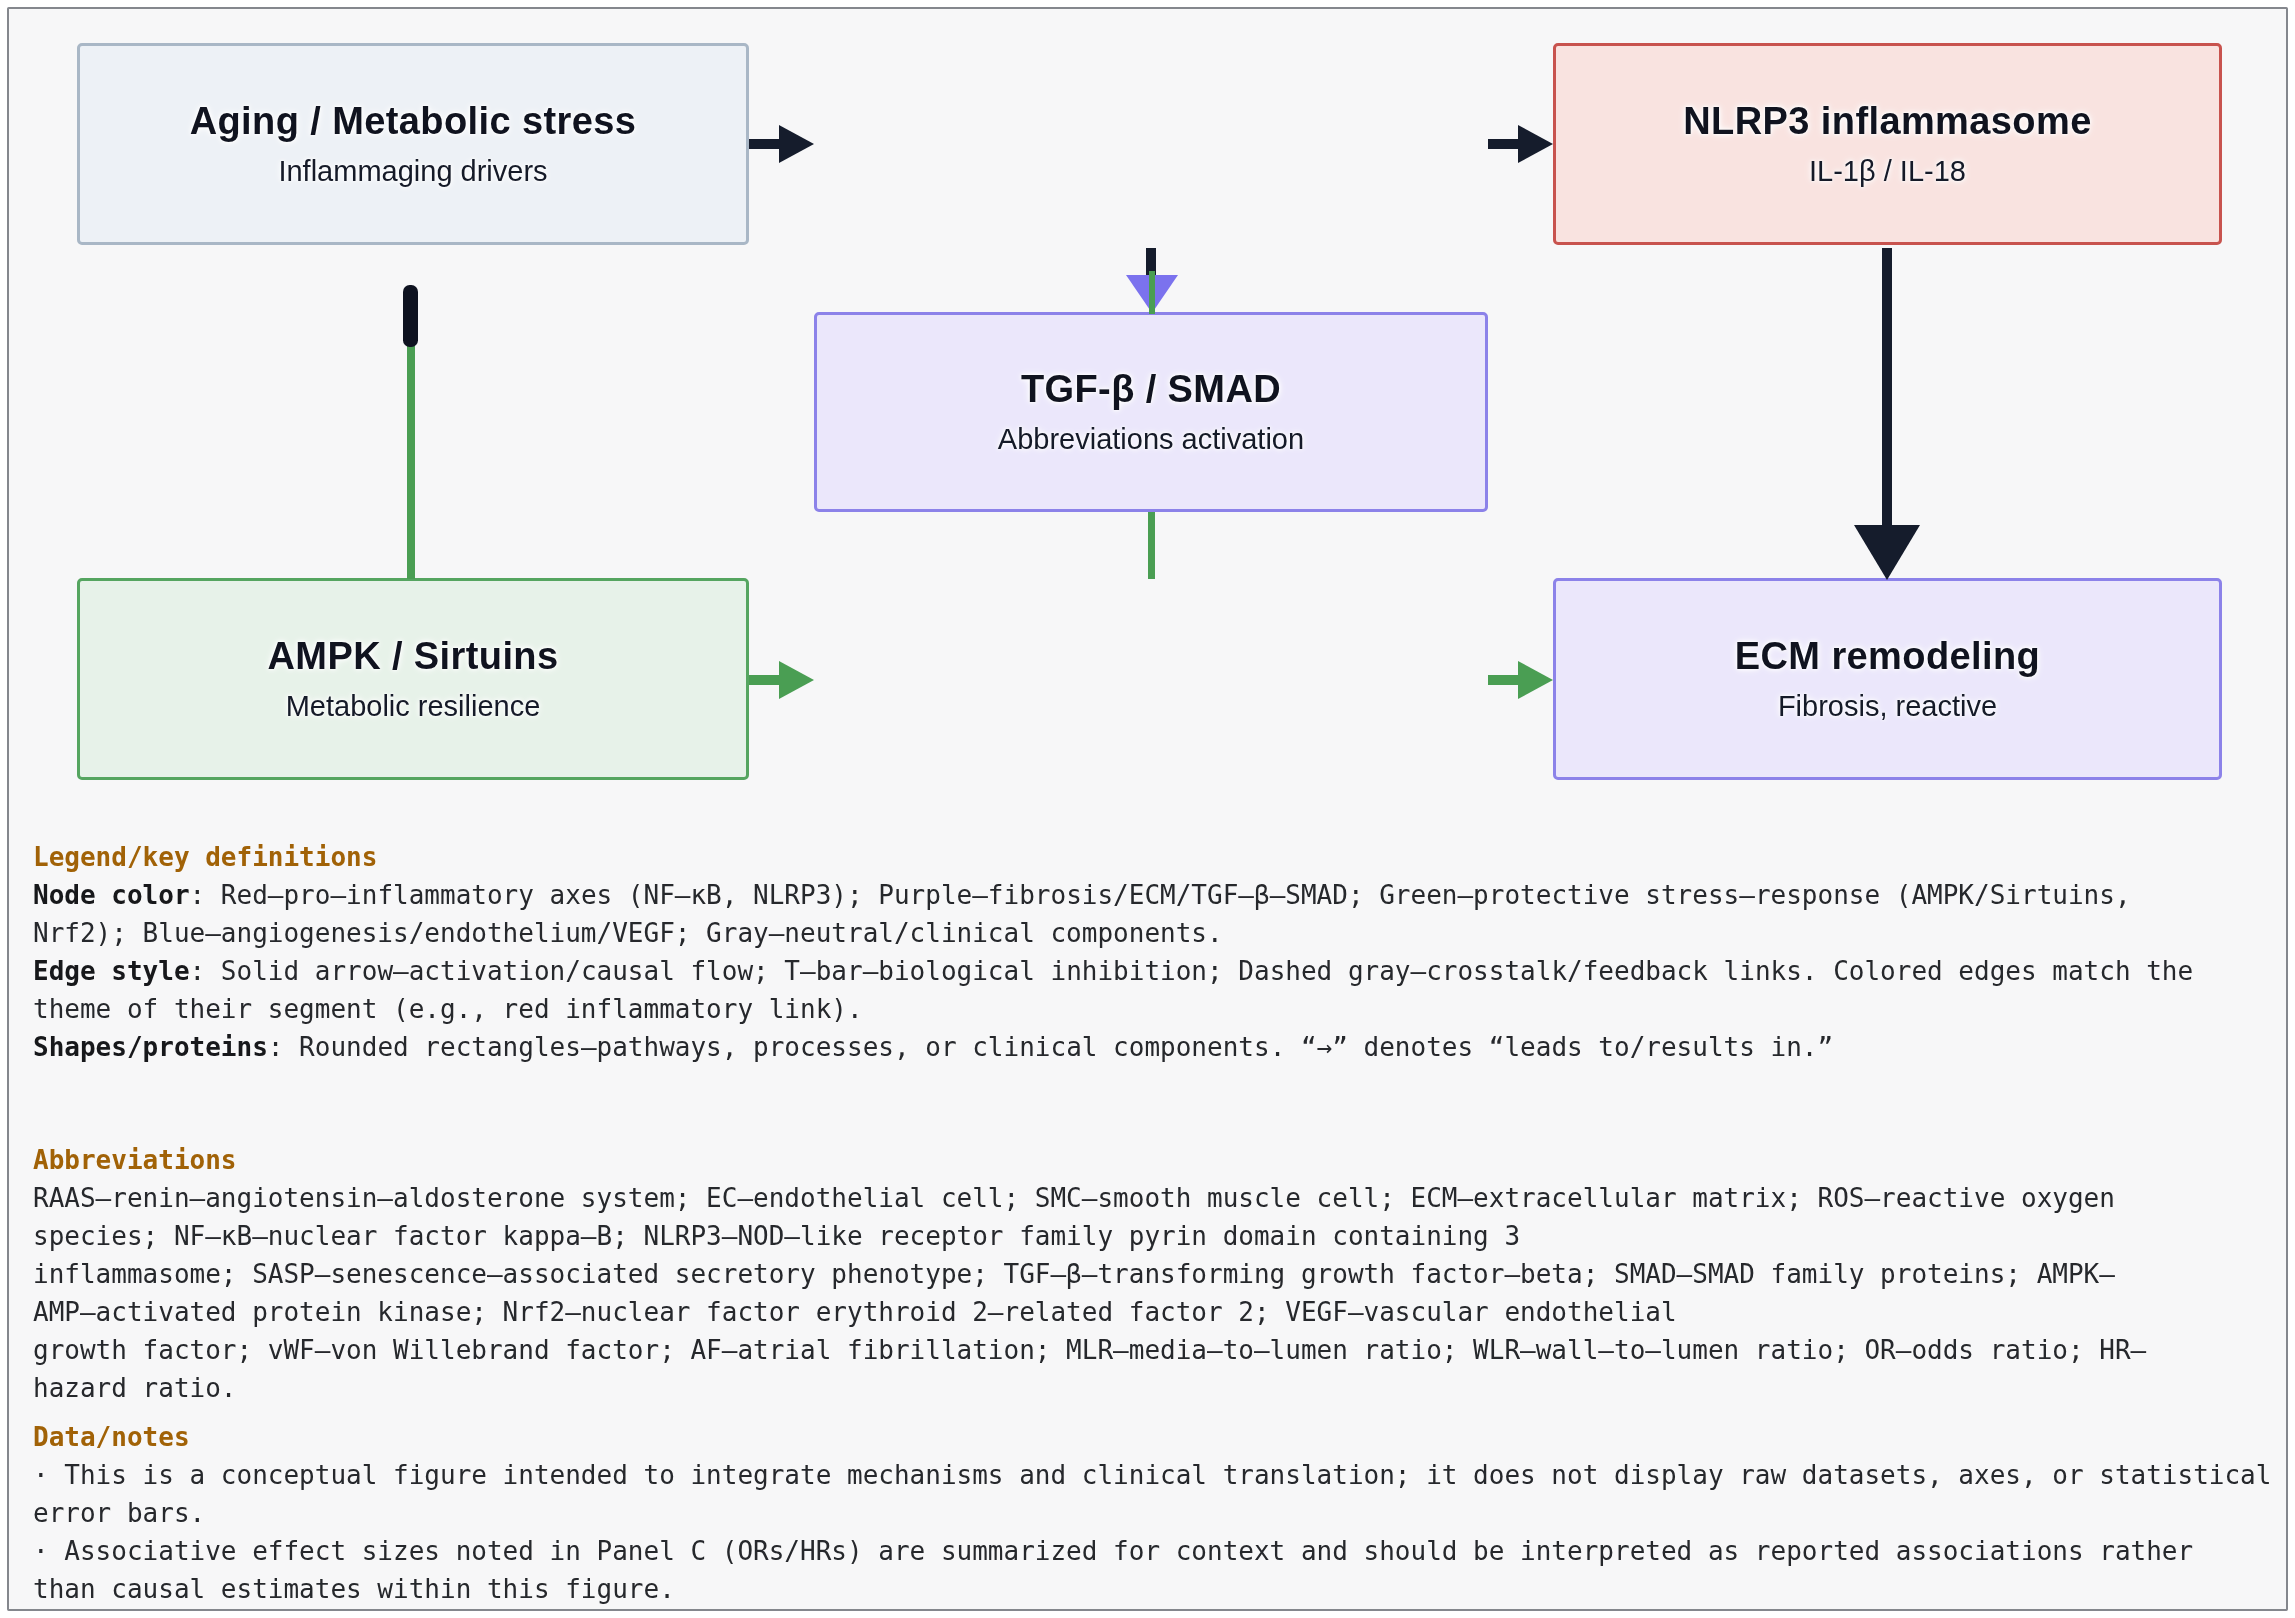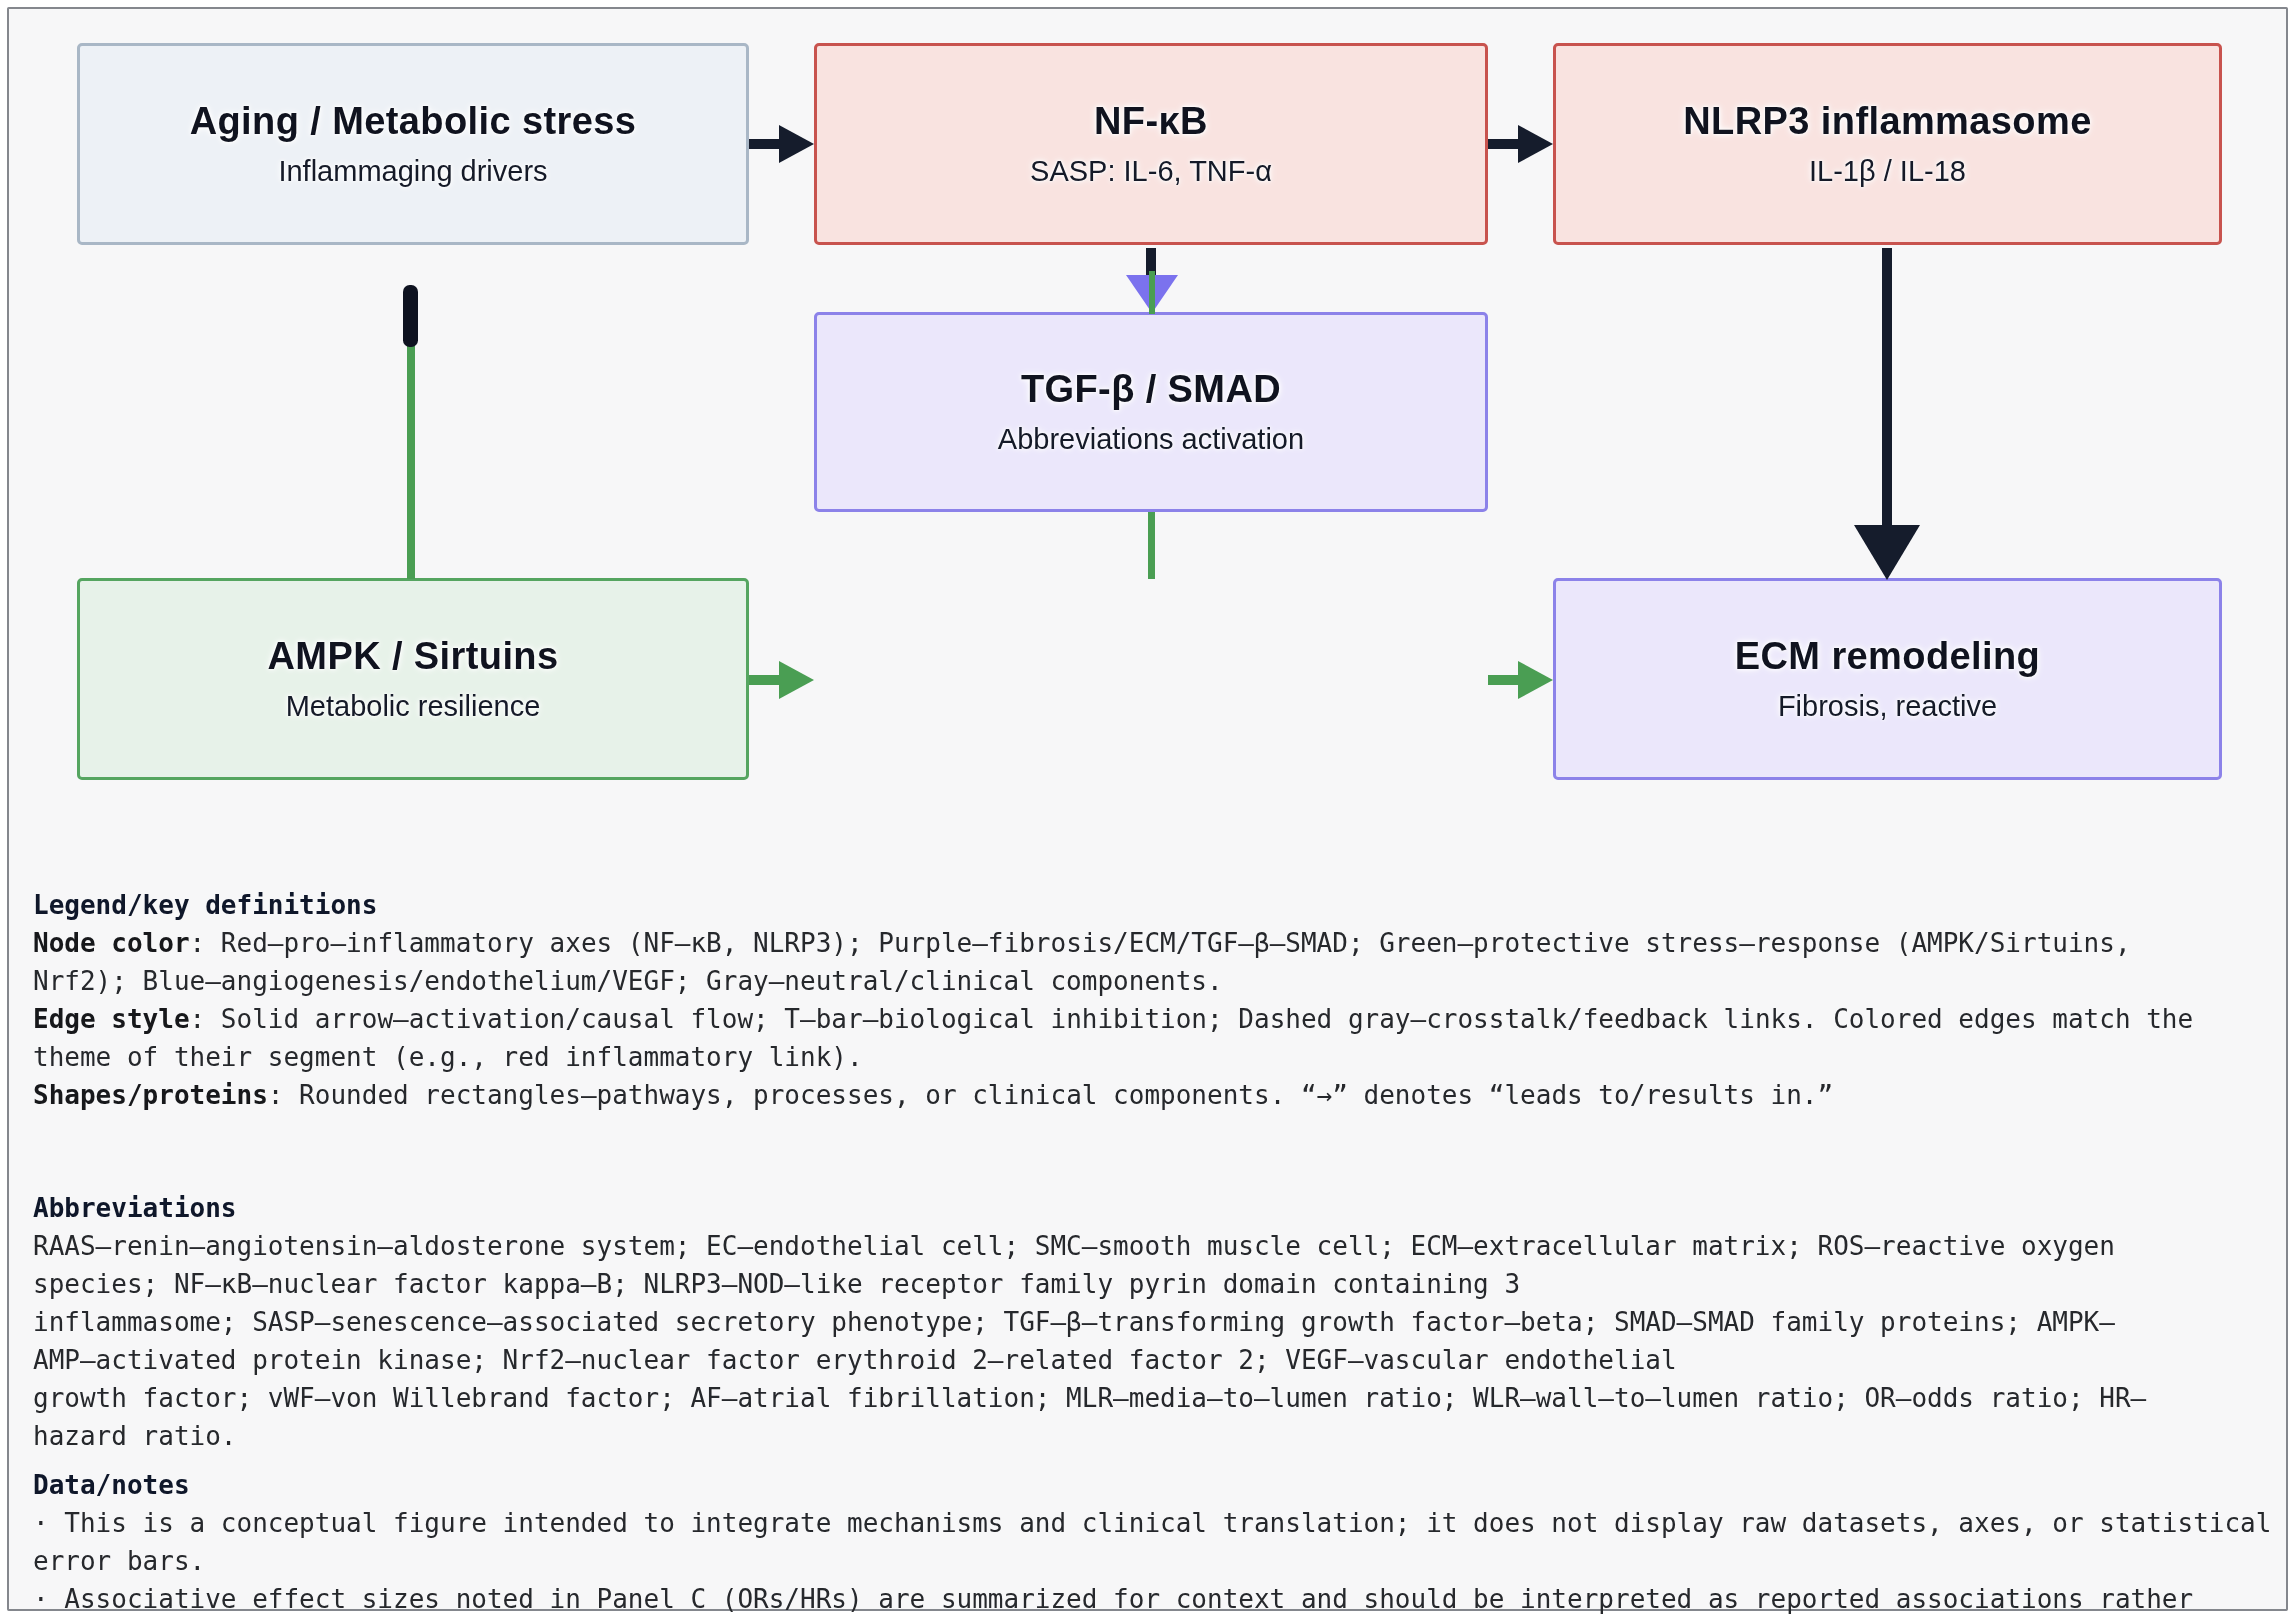--- a/index.html
+++ b/index.html
@@ -35,38 +35,34 @@
   .tri-down.black{border-top:55px solid #151c2c;}
   .tri-down.purple{border-left:26px solid transparent;border-right:26px solid transparent;
                    border-top:38px solid #7b72ee;}
   .tbar{position:absolute;width:15px;height:62px;border-radius:6.7px;background:#0e1220;}
 
   
   .textblock{position:absolute;left:33px;width:2235px;
              font-family:"DejaVu Sans Mono",monospace;font-size:26px;line-height:38px;
              color:#26282c;white-space:nowrap;}
   .textblock .line{height:38px;}
-  .textblock .hd{font-weight:700;color:#0f172a;margin-top:48px;}
+  .textblock .hd{font-weight:700;color:#a16207;}
   .textblock .lead{font-weight:700;color:#17181b;}
 </style>
 </head>
 <body>
 
 <div class="stage">
   <div class="frame"></div>
 
   <div class="node gray" style="left:77px;top:43px;width:672px;height:202px;">
     <div class="nt">Aging / Metabolic stress</div>
     <div class="ns">Inflammaging drivers</div>
   </div>
 
-  <div class="node red" style="left:814px;top:43px;width:674px;height:202px;">
-    <div class="nt">NF-κB</div>
-    <div class="ns">SASP: IL-6, TNF-α</div>
-  </div>
 
   <div class="node red" style="left:1553px;top:43px;width:669px;height:202px;">
     <div class="nt">NLRP3 inflammasome</div>
     <div class="ns">IL-1β / IL-18</div>
   </div>
 
   <div class="node purple" style="left:814px;top:312px;width:674px;height:200px;">
     <div class="nt">TGF-β / SMAD</div>
     <div class="ns">Abbreviations activation</div>
   </div>

